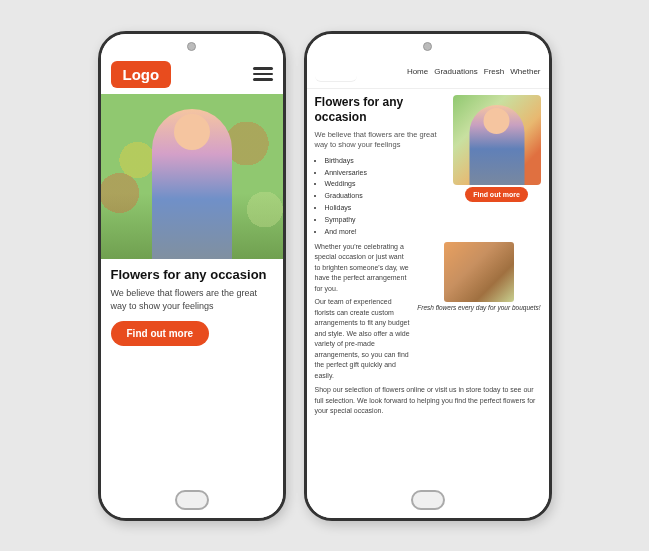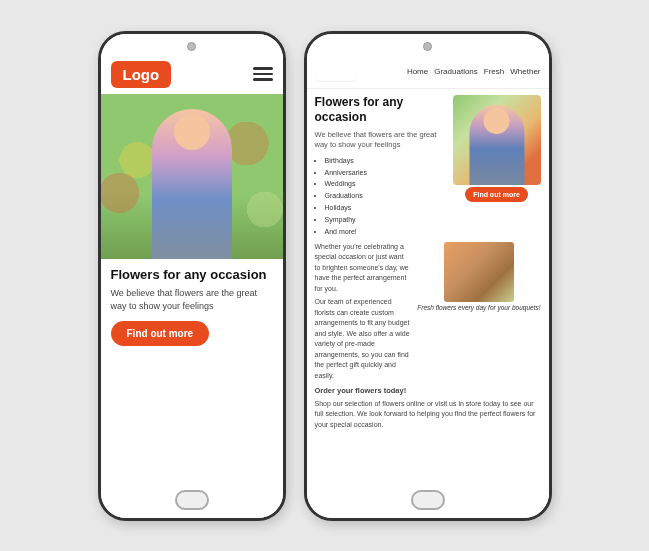--- a/index.html
+++ b/index.html
@@ -402,21 +402,20 @@
           <div style="flex:1;display:flex;flex-direction:column;gap:3px;">
             <div class="right-mid-text">Whether you're celebrating a special occasion or just want to brighten someone's day, we have the perfect arrangement for you.</div>
             <div class="right-mid-text">Our team of experienced florists can create custom arrangements to fit any budget and style. We also offer a wide variety of pre-made arrangements, so you can find the perfect gift quickly and easily.</div>
           </div>
           <div class="right-small-img-col">
             <div class="right-small-img"></div>
             <div class="right-small-img-caption">Fresh flowers every day for your bouquets!</div>
           </div>
         </div>
         <div class="right-bottom">
-          <div class="right-bottom-title">Order your flowers today!</div>
           <div>Shop our selection of flowers online or visit us in store today to see our full selection.
 We look forward to helping you find the perfect flowers for your special occasion.</div>
         </div>
       </div>
     </div>
     <div class="phone-bottom-bar">
       <div class="home-button"></div>
     </div>
   </div>
 </div>

